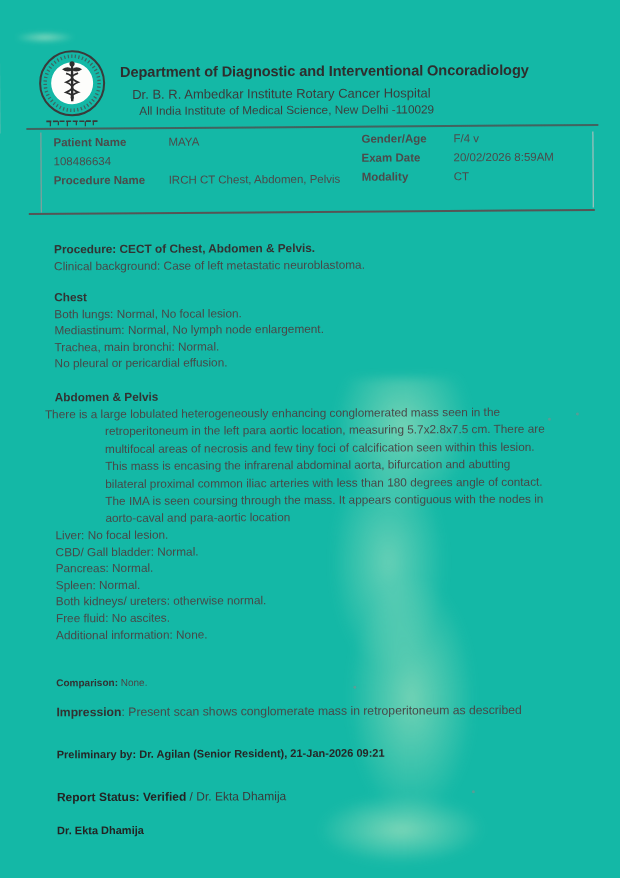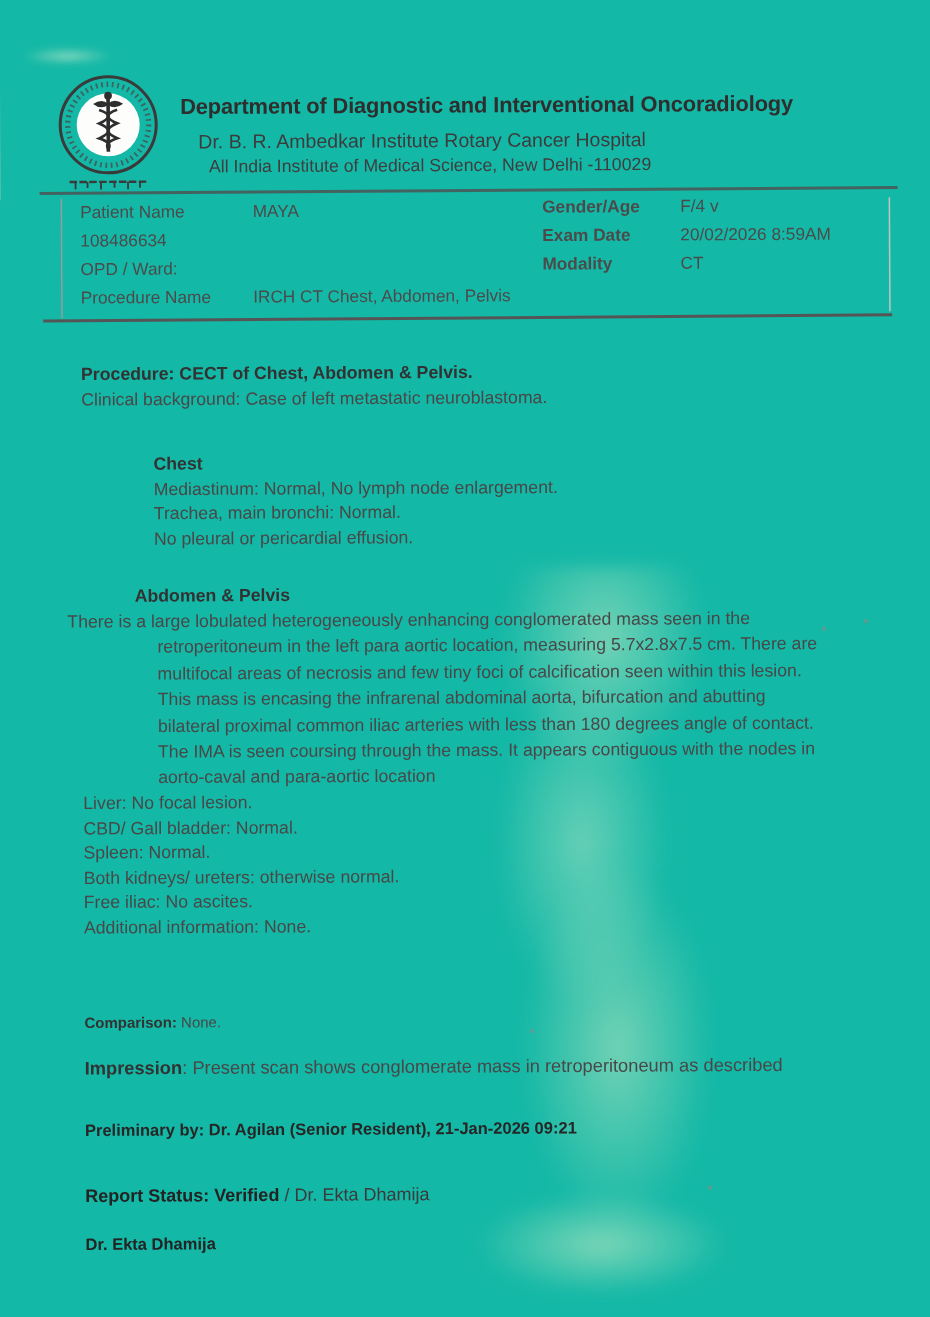--- a/index.html
+++ b/index.html
@@ -38,29 +38,29 @@
   
   .rule-top{position:absolute;left:28px;top:126px;width:572px;height:2px;background:#4d4d4d;opacity:.8;transform:rotate(-0.1deg);z-index:1;}
   .rule-bottom{position:absolute;left:30px;top:211px;width:566px;height:2px;background:#555;transform:rotate(-0.12deg);z-index:1;}
   .pb-left{position:absolute;left:42px;top:131px;width:1px;height:80px;background:#9a9a9a;z-index:1;}
   .pb-right{position:absolute;left:594px;top:133px;width:1px;height:76px;background:#c2c2c2;z-index:1;}
 
   .pi-col{position:absolute;z-index:1;font-size:11.5px;color:#4b4b4b;line-height:19px;white-space:nowrap;}
   .pi-col.left{left:55px;top:132px;}
   .pi-col.right{left:363px;top:130px;}
   .pi-row{display:flex;}
-  .pi-col.left .pi-label{width:115px;}
+  .pi-col.left .pi-label{width:115px;font-weight:bold;}
   .pi-col.right .pi-label{width:92px;font-weight:bold;}
 
   
   .blk{position:absolute;left:55px;z-index:1;font-size:11.8px;line-height:16.5px;color:#484848;white-space:nowrap;}
   .bold{font-weight:bold;color:#323232;}
   .blk-proc{top:240px;}
-  .blk-chest{top:300px;margin-left:48px;}
-  .blk-abdo-h{top:388px;margin-left:35px;}
+  .blk-chest{top:288px;}
+  .blk-abdo-h{top:388px;}
   .blk-para{top:405px;left:45px;line-height:17.4px;}
   .blk-para .cont{padding-left:60px;}
   .blk-organs{top:526px;line-height:16.6px;}
   .blk-comp{top:674px;font-size:10px;}
   .blk-impr{top:703px;font-size:12.2px;}
   .blk-prelim{top:745px;font-size:11px;font-weight:bold;color:#262626;}
   .blk-status{top:788px;font-size:12px;color:#3a3a3a;}
   .blk-status .bold{color:#232323;}
   .blk-sign{top:821px;font-size:11px;font-weight:bold;color:#232323;text-align:right;}
 </style>
@@ -108,21 +108,20 @@
 
     <div class="pi-col left">
       <div class="pi-row">
         <span class="pi-label">Patient Name</span>
         <span class="pi-value">MAYA</span>
       </div>
       <div class="pi-row">
         <span class="pi-value">108486634</span>
       </div>
       <div class="pi-row">
-        <span class="pi-label">OPD / Ward:</span>
       </div>
       <div class="pi-row">
         <span class="pi-label">Procedure Name</span>
         <span class="pi-value">IRCH CT Chest, Abdomen, Pelvis</span>
       </div>
     </div>
     <div class="pi-col right">
       <div class="pi-row">
         <span class="pi-label">Gender/Age</span>
         <span class="pi-value">F/4 v</span>
@@ -137,20 +136,21 @@
       </div>
     </div>
 
     <div class="blk blk-proc">
       <div class="bold">Procedure:  CECT of Chest, Abdomen &amp; Pelvis.</div>
       <div>Clinical background: Case of left metastatic neuroblastoma.</div>
     </div>
 
     <div class="blk blk-chest">
       <div class="bold">Chest</div>
+      <div>Both lungs: Normal, No focal lesion.</div>
       <div>Mediastinum: Normal, No lymph node enlargement.</div>
       <div>Trachea, main bronchi: Normal.</div>
       <div>No pleural or pericardial effusion.</div>
     </div>
 
     <div class="blk blk-abdo-h">
       <div class="bold">Abdomen &amp; Pelvis</div>
     </div>
 
     <div class="blk blk-para">
@@ -159,23 +159,24 @@
       <div class="cont">multifocal areas of necrosis and few tiny foci of calcification seen within this lesion.</div>
       <div class="cont">This mass is encasing the infrarenal abdominal aorta, bifurcation and abutting</div>
       <div class="cont">bilateral proximal common iliac arteries with less than 180 degrees angle of contact.</div>
       <div class="cont">The IMA is seen coursing through the mass. It appears contiguous with the nodes in</div>
       <div class="cont">aorto-caval and para-aortic location</div>
     </div>
 
     <div class="blk blk-organs">
       <div>Liver: No focal lesion.</div>
       <div>CBD/ Gall bladder: Normal.</div>
+      <div>Pancreas: Normal.</div>
       <div>Spleen: Normal.</div>
       <div>Both kidneys/ ureters: otherwise normal.</div>
-      <div>Free iliac: No ascites.</div>
+      <div>Free fluid: No ascites.</div>
       <div>Additional information: None.</div>
     </div>
 
     <div class="blk blk-comp">
       <span class="bold">Comparison:</span><span> None.</span>
     </div>
 
     <div class="blk blk-impr">
       <span class="bold">Impression</span><span>: Present scan shows conglomerate mass in retroperitoneum as described</span>
     </div>

